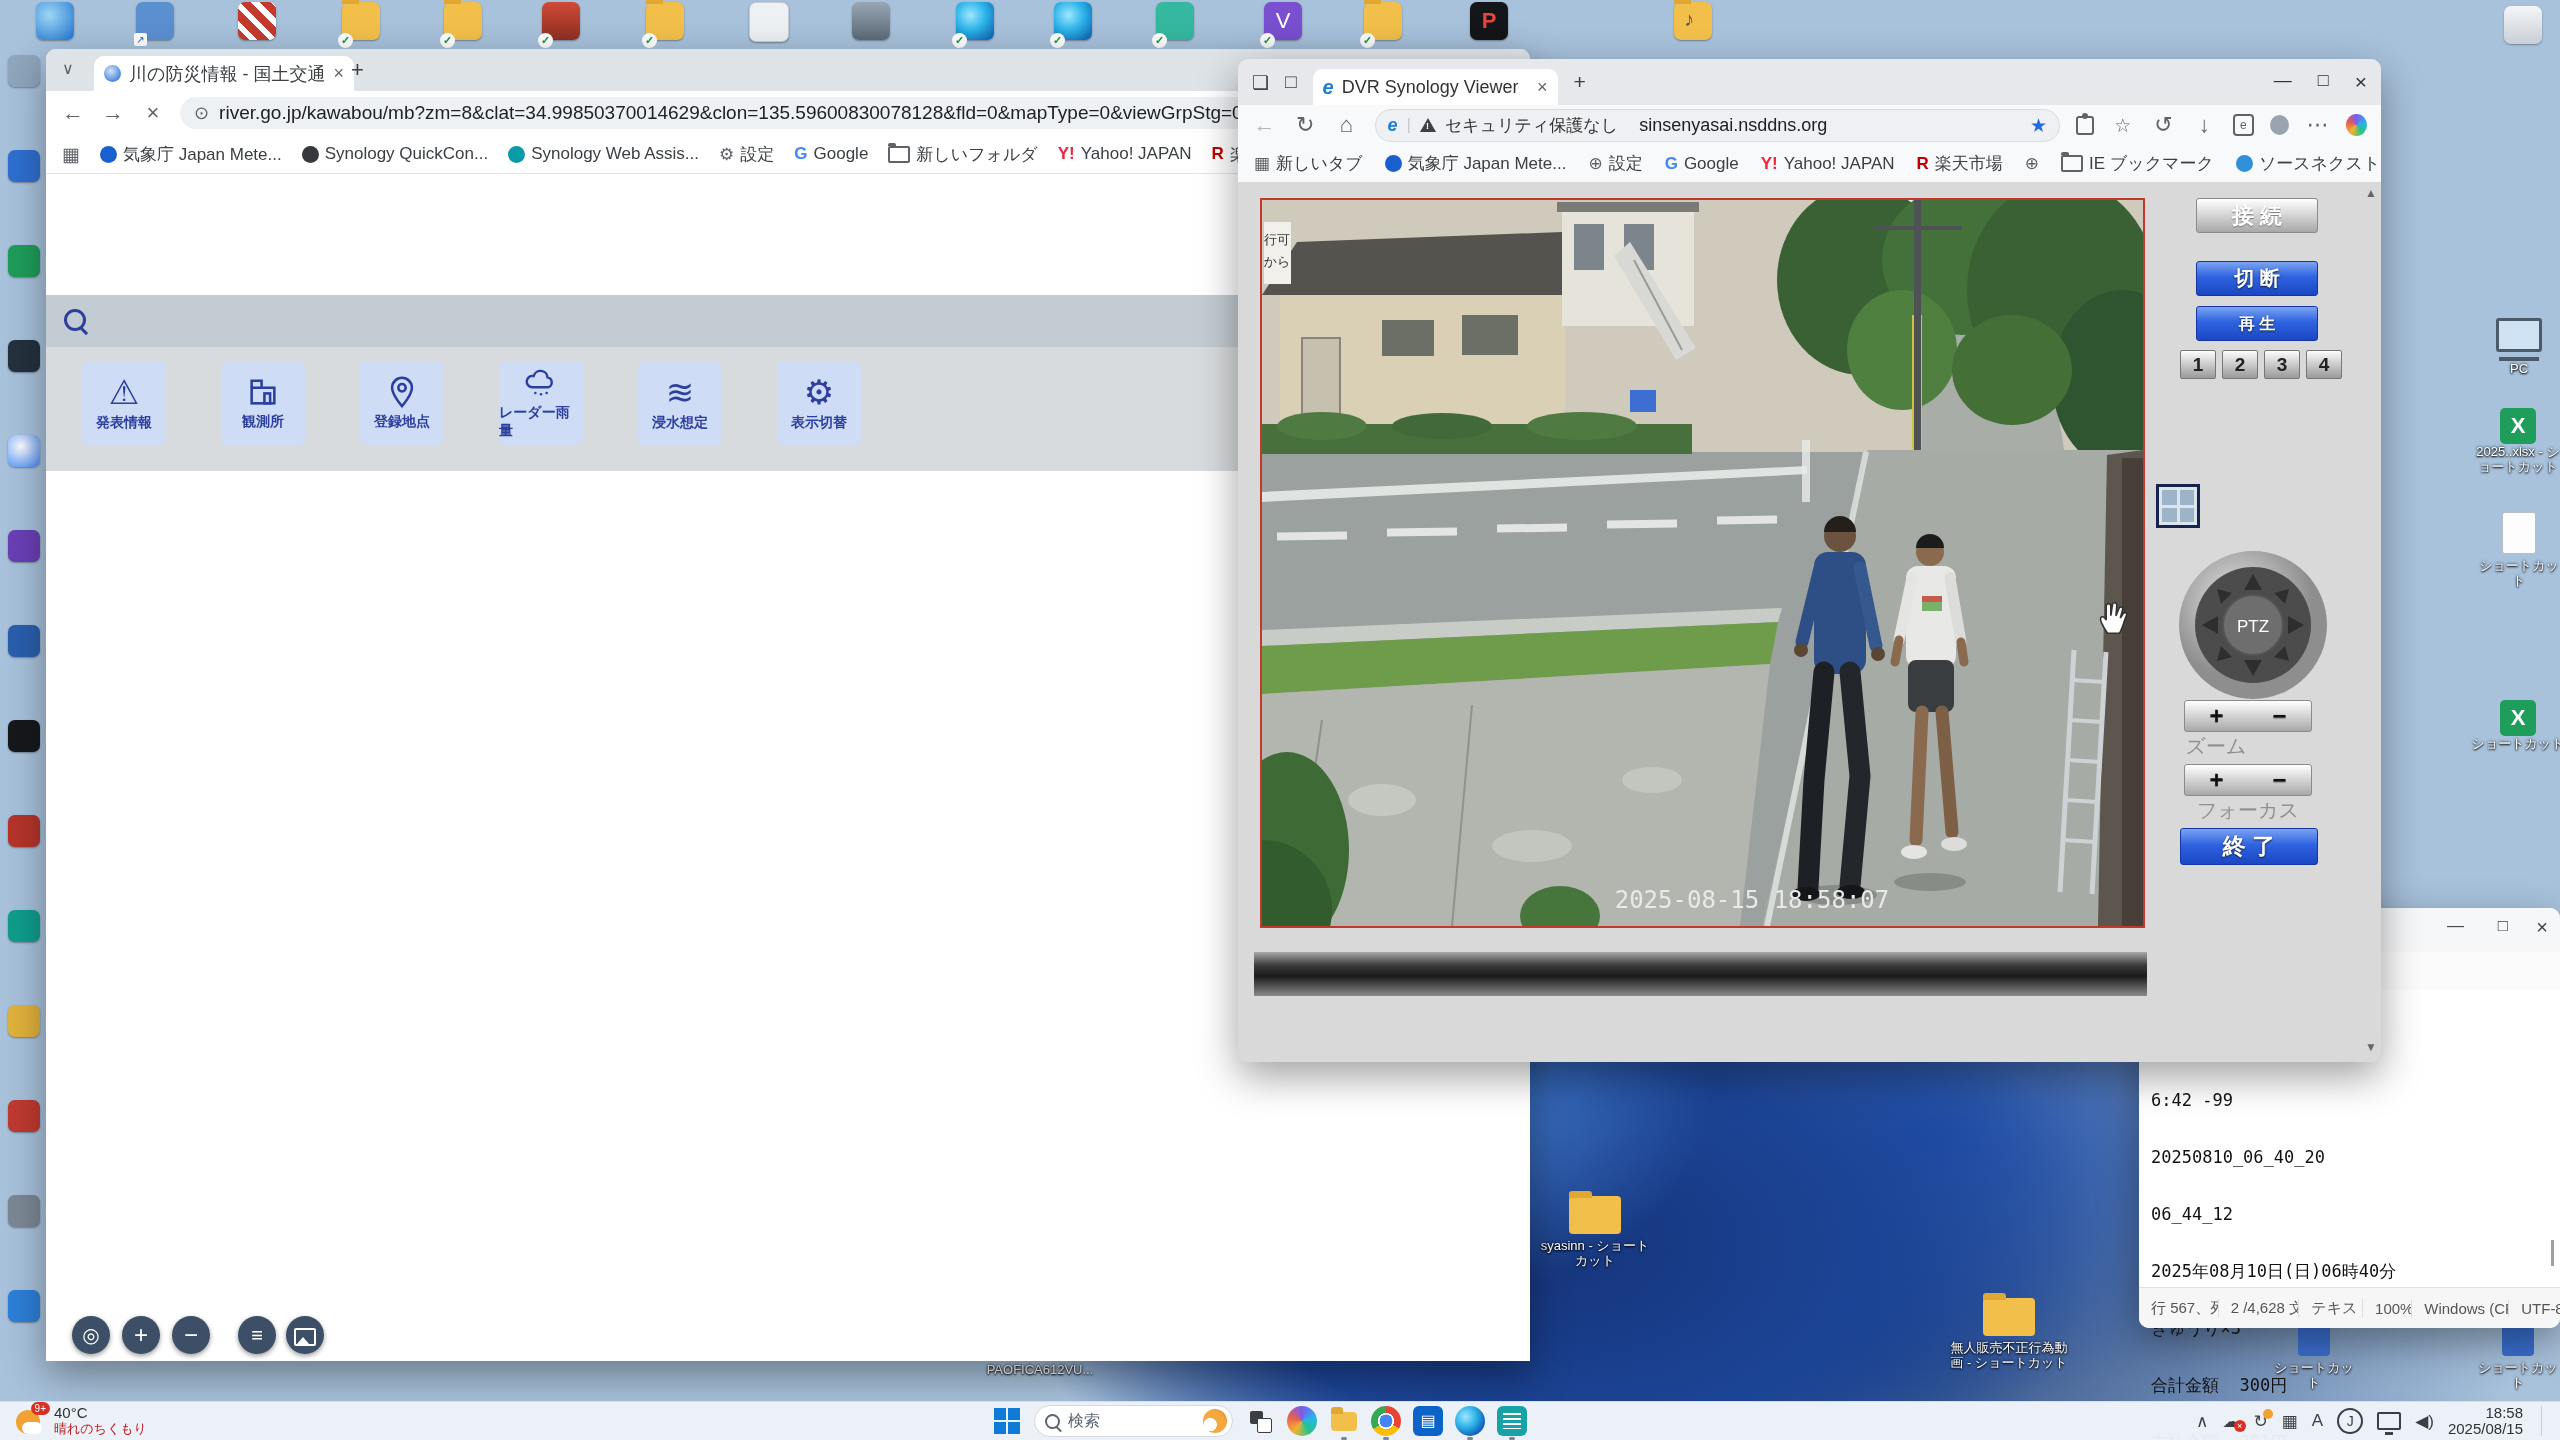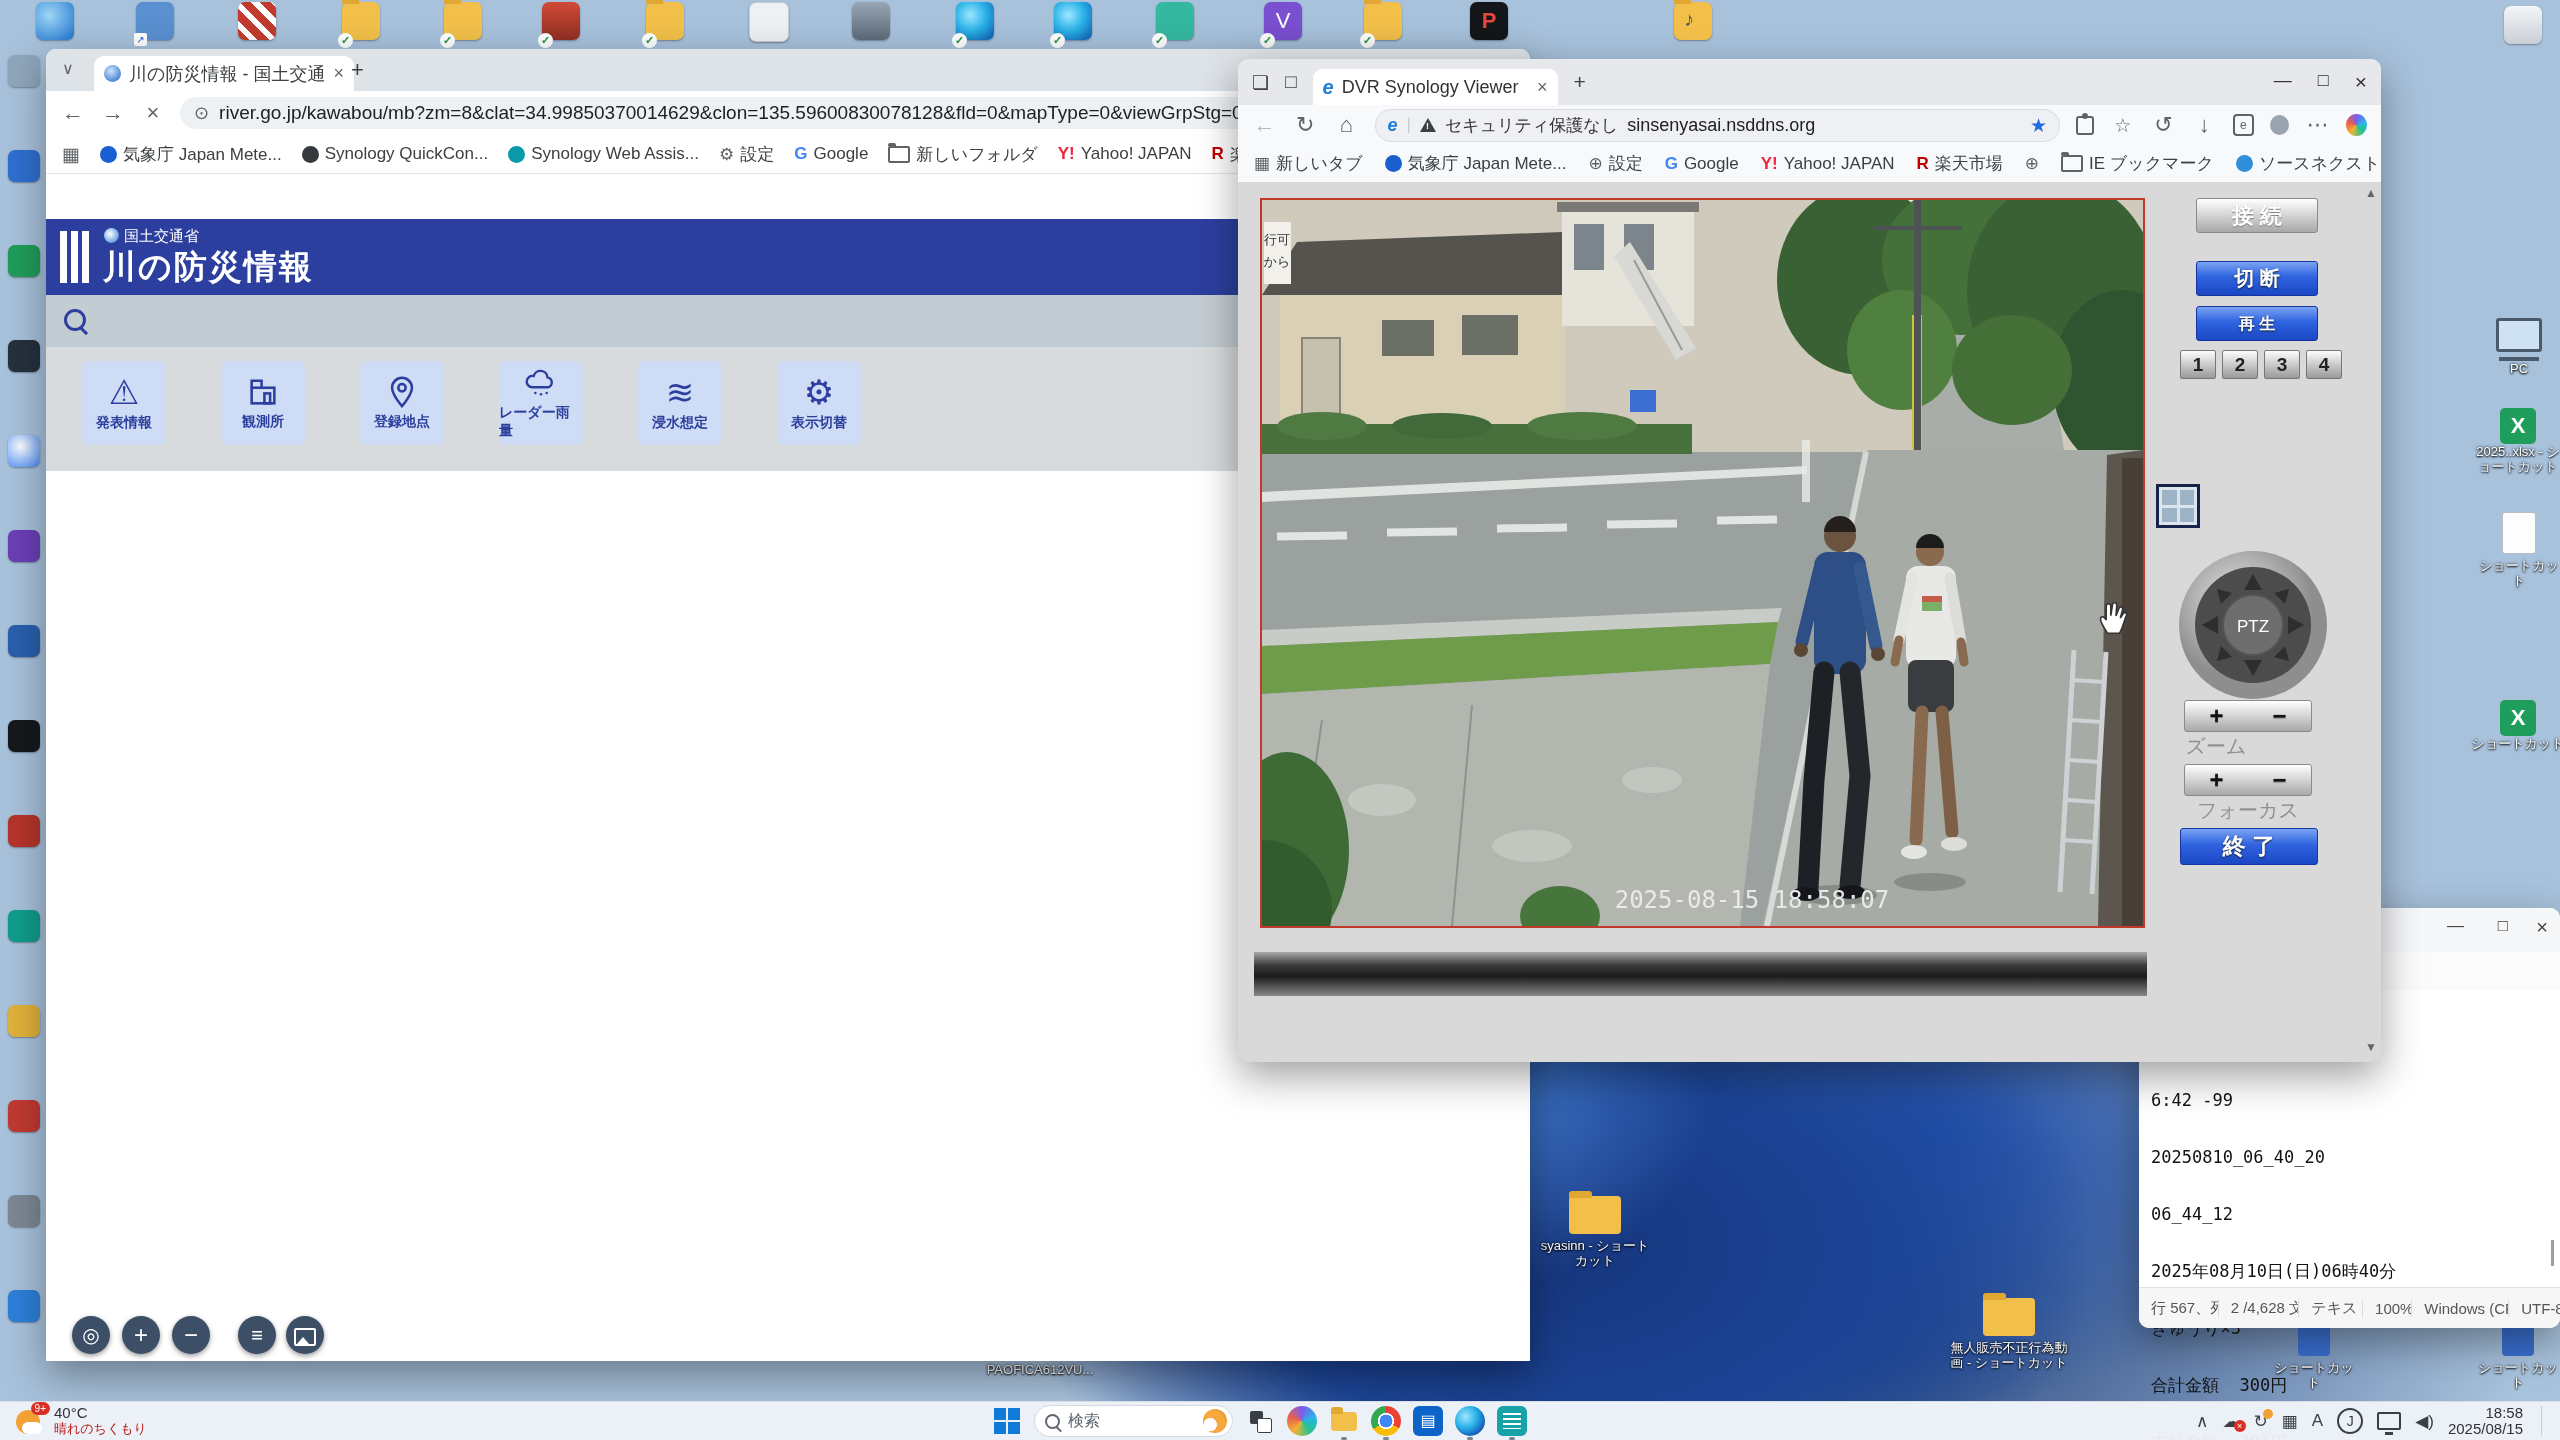--- a/index.html
+++ b/index.html
@@ -319,28 +319,20 @@
           <span class="mini-folder"></span>
           <span>IE ブックマーク</span>
         </span>
       <span class="bm">
           <span class="dotic" style="background:#2f8fd8"></span>
           <span>ソースネク...</span>
         </span>
     </div>
     <div class="b-page">
       <div style="position:absolute;left:0;top:0;right:0;height:45px;background:#fff"></div>
-      <div class="banner">
-        <span class="vbar" style="left:14px"></span>
-        <span class="vbar" style="left:25px"></span>
-        <span class="vbar" style="left:36px"></span>
-        <span class="abs" style="left:58px;top:9px;width:15px;height:15px;border-radius:50%;background:radial-gradient(circle at 40% 40%,#fff,#7fb0e8 60%,#2c3f9e)"></span>
-        <span class="abs" style="left:78px;top:8px;font-size:15px">国土交通省</span>
-        <span class="abs" style="left:57px;top:26px;font-size:33px;font-weight:bold;letter-spacing:2px">川の防災情報</span>
-      </div>
       <div class="srow">
         <span class="mag" style="position:absolute;left:18px;top:14px"></span>
       </div>
       <div class="navrow">
         <div class="navbtn">
             <span class="big">⚠</span>
             <span>発表情報</span>
           </div>
         <div class="navbtn">
           <svg width="36" height="34" viewBox="0 0 24 24">
@@ -439,21 +431,21 @@
     </div>
     <div class="e-toolbar">
       <span class="nav-g" style="color:#b4b8bc">←</span>
       <span class="nav-g">↻</span>
       <span class="nav-g">⌂</span>
       <div class="e-pill">
         <span style="color:#1c7ed6;font-weight:bold;font-style:italic;font-size:18px">e</span>
         <span style="color:#c8ccd0">|</span>
         <span class="warn-tri"></span>
         <span>セキュリティ保護なし</span>
-        <span style="font-size:18px;color:#202124;margin-left:0">sinsenyasai.nsddns.org</span>
+        <span style="font-size:18px;color:#202124;margin-left:12px">sinsenyasai.nsddns.org</span>
         <span style="margin-left:auto;color:#1e6be5;font-size:19px">★</span>
       </div>
       <span class="puz"></span>
       <span class="nav-g" style="font-size:19px">☆</span>
       <span class="nav-g">↺</span>
       <span class="nav-g">↓</span>
       <span style="width:18px;height:18px;border:2px solid #5f6368;border-radius:4px;color:#5f6368;font-size:12px;text-align:center;line-height:18px">e</span>
       <span style="width:20px;height:20px;border-radius:50%;background:#9aa4ae"></span>
       <span class="nav-g">⋯</span>
       <span style="width:22px;height:22px;border-radius:50%;background:conic-gradient(#7a5cf0,#2bb3e8,#25c48b,#f2b233,#e8604c,#7a5cf0)"></span>

